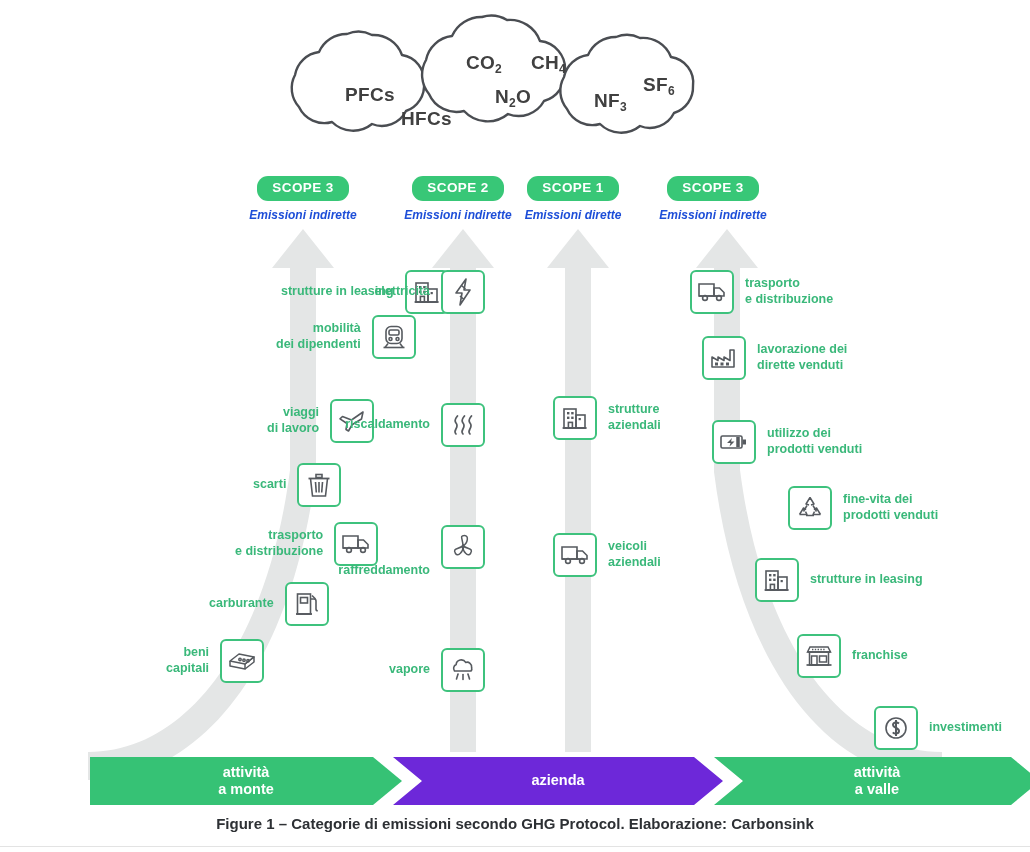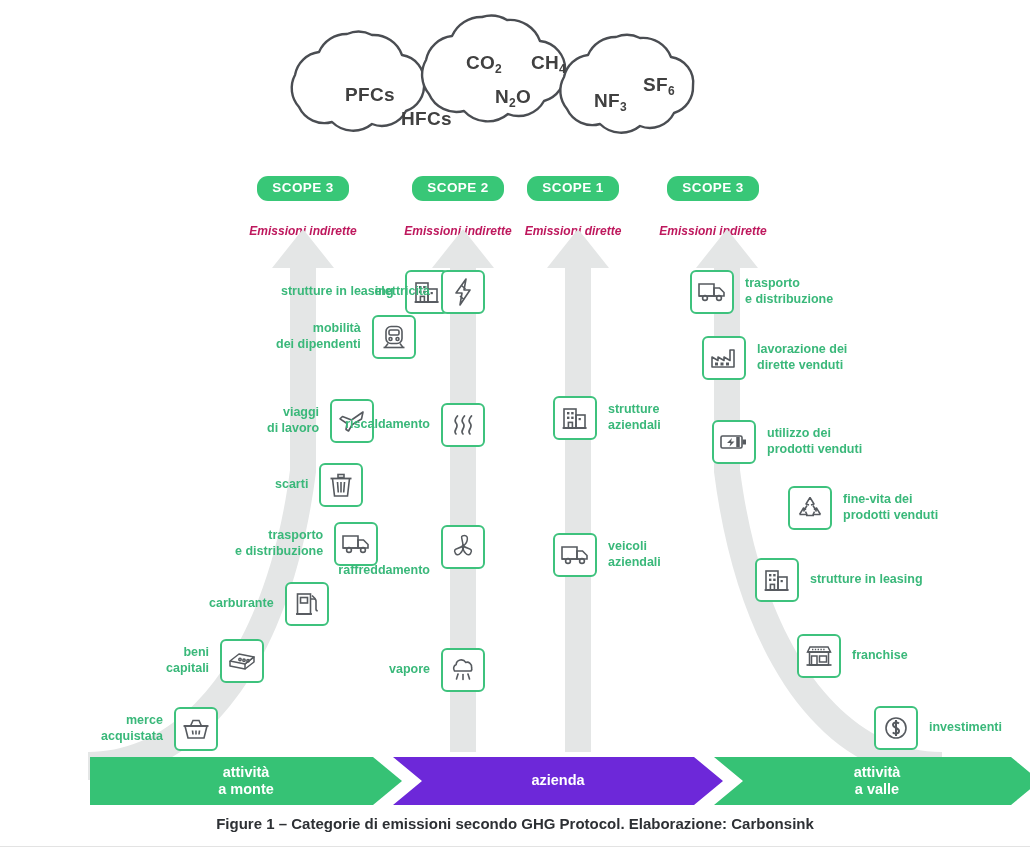--- a/index.html
+++ b/index.html
@@ -8,21 +8,21 @@
 
   
   #cloud-layer{position:absolute;left:0;top:0;width:1030px;height:175px;}
   .gas-label{position:absolute;color:#404040;font-weight:bold;font-size:19px;letter-spacing:.3px;white-space:nowrap;}
   .gas-label sub{font-size:12px;vertical-align:baseline;position:relative;top:4px;}
 
   
   .scope-group{position:absolute;text-align:center;}
   .scope-badge{display:inline-block;background:#38c777;color:#fff;font-weight:bold;font-size:13.5px;
                letter-spacing:.4px;border-radius:11px;padding:5px 15px 6px;line-height:1;white-space:nowrap;}
-  .scope-sub{margin-top:23px;font-size:12px;font-style:italic;color:#be185d;font-weight:bold;white-space:nowrap;}
+  .scope-sub{margin-top:7px;font-size:12px;font-style:italic;color:#1d4ed8;font-weight:bold;white-space:nowrap;}
 
   
   #arrow-layer{position:absolute;left:0;top:0;width:1030px;height:852px;}
 
   
   .node{position:absolute;display:flex;align-items:center;}
   .node.right{flex-direction:row;}
   .node.left{flex-direction:row-reverse;}
   .icon-box{width:44px;height:44px;border:2px solid #3ec27d;border-radius:6px;background:#fff;
             box-sizing:border-box;display:flex;align-items:center;justify-content:center;flex:none;}
@@ -189,21 +189,21 @@
   <div class="node left" style="left:267px;top:399px;">
     <div class="icon-box">
       <svg width="30" height="30" viewBox="0 0 30 30" fill="none" stroke="#565a5f" stroke-width="1.6" stroke-linejoin="round">
         <path d="M26 6 L14.5 14 L5.5 10.5 L3 12.8 L10 17.5 L9 23.5 L11.5 25 L15 18.8 L24.5 13 Z"></path>
       </svg>
     </div>
     <div class="node-label">viaggi
 di lavoro</div>
   </div>
 
-  <div class="node left" style="left:253px;top:463px;margin-left:22px;">
+  <div class="node left" style="left:253px;top:463px;">
     <div class="icon-box">
       <svg width="26" height="28" viewBox="0 0 26 28" fill="none" stroke="#565a5f" stroke-width="1.6">
         <path d="M4.5 7.5 L6.5 25 L19.5 25 L21.5 7.5"></path>
         <line x1="2.5" y1="7.5" x2="23.5" y2="7.5" stroke-width="1.8"></line>
         <rect x="10" y="3.5" width="6" height="3"></rect>
         <line x1="9.5" y1="11" x2="10.3" y2="21.5"></line>
         <line x1="13" y1="11" x2="13" y2="21.5"></line>
         <line x1="16.5" y1="11" x2="15.7" y2="21.5"></line>
       </svg>
     </div>
@@ -246,34 +246,20 @@
         <path d="M18 15 L27 8 v5 L18 20"></path>
         <circle cx="13" cy="10.5" r="1.2"></circle>
           <circle cx="17" cy="11.2" r="1.2"></circle>
           <circle cx="21" cy="11.8" r="1.2"></circle>
       </svg>
     </div>
     <div class="node-label">beni
 capitali</div>
   </div>
 
-  <div class="node left" style="left:101px;top:707px;">
-    <div class="icon-box">
-      <svg width="28" height="26" viewBox="0 0 28 26" fill="none" stroke="#565a5f" stroke-width="1.6">
-        <path d="M3 10 h22 l-3 12 H6 z"></path>
-        <line x1="1.5" y1="10" x2="26.5" y2="10" stroke-width="1.8"></line>
-        <path d="M8.5 10 L11 4.5 h6 l2.5 5.5"></path>
-        <line x1="10.5" y1="14.5" x2="11" y2="18.5"></line>
-        <line x1="14" y1="14.5" x2="14" y2="18.5"></line>
-        <line x1="17.5" y1="14.5" x2="17" y2="18.5"></line>
-      </svg>
-    </div>
-    <div class="node-label">merce
-acquistata</div>
-  </div>
 
   <div class="node right" style="left:441px;top:270px;">
     <div class="icon-box">
       <svg width="24" height="30" viewBox="0 0 24 30" fill="none" stroke="#565a5f" stroke-width="1.6" stroke-linejoin="round">
         <path d="M15 2 L5 16 h6 L9 28 L19 13 h-6 z"></path>
         <line x1="10.5" y1="8.5" x2="14.5" y2="12"></line>
         <line x1="9" y1="19" x2="13" y2="22.5"></line>
       </svg>
     </div>
     <div class="node-label" style="position:absolute;right:55px;white-space:nowrap;">elettricità</div>

